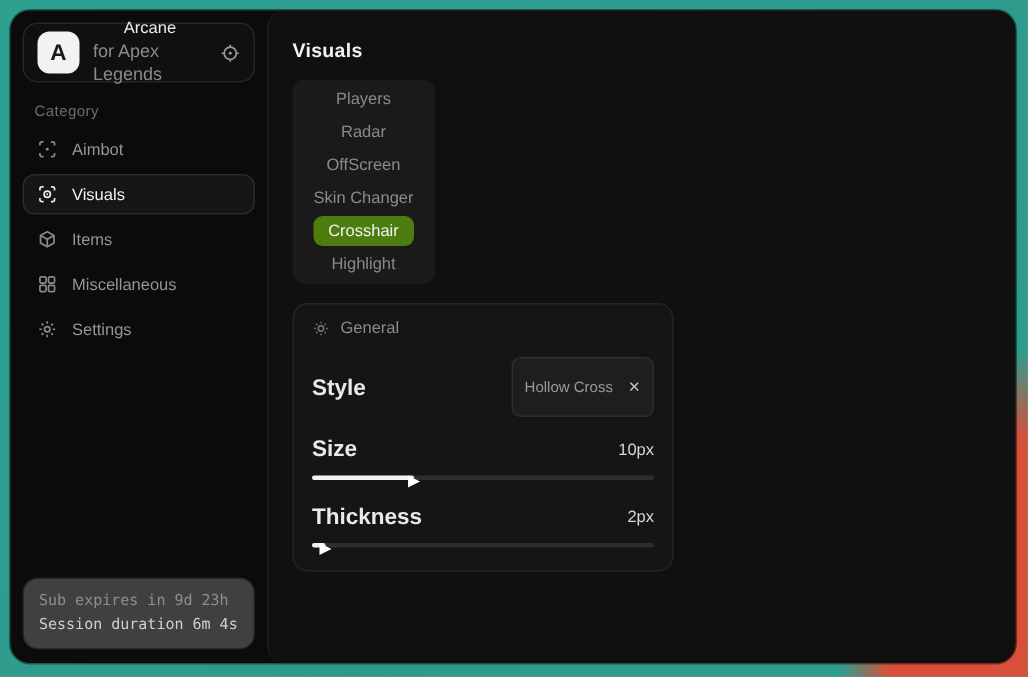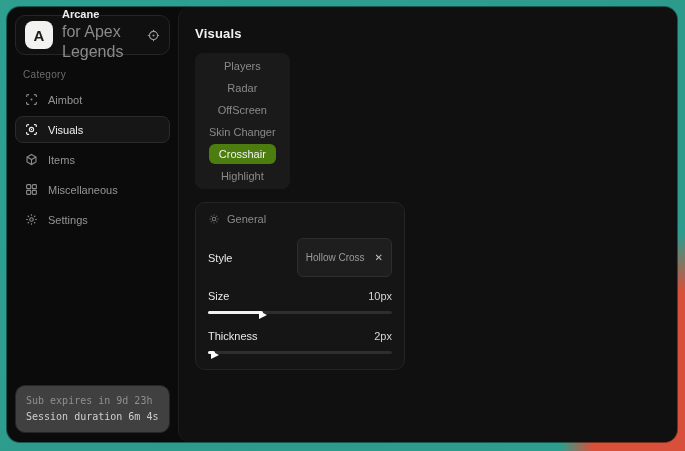--- a/index.html
+++ b/index.html
@@ -27,22 +27,22 @@
     padding:6px 9px; height:40px;
     background:#101010;
   }
   .logo {
     width:28px; height:28px; border-radius:8px;
     background:#f2f2f0; color:#1a1a1a;
     display:flex; align-items:center; justify-content:center;
     font-weight:bold; font-size:15px;
   }
   .brand-text { flex:1; line-height:1.25; }
-  .brand-name { color:#ededed; font-size:11px; font-weight:bold; }
-  .brand-sub { color:#8a8a8a; font-size:16px; }
+  .brand-name { color:#ededed; font-size:11px; font-weight:normal;text-align:center; }
+  .brand-sub { color:#8a8a8a; font-size:12px; }
   .brand-icon { color:#9a9a9a; display:flex; }
   .category {
     color:#6c6c6c; font-size:10px; letter-spacing:.3px;
     margin:14px 8px 6px 8px;
   }
   .nav { display:flex; flex-direction:column; gap:3px;text-align:right; }
   .nav-item {
     display:flex; align-items:center; gap:10px;
     height:27px; padding:0 9px; border-radius:8px;
     color:#959595; font-size:11px; border:1px solid transparent;
@@ -75,32 +75,32 @@
     background:#1a1a1a; border-radius:8px;
     padding:3px 4px; margin-top:12px;flex-direction:column;
   }
   .tab {
     color:#8a8a8a; font-size:11px; padding:4px 10px;
     border-radius:6px; cursor:pointer; white-space:nowrap;
   }
   .tab.active { background:#4d7c0f; color:#f2f2f2; }
   
   .card {
-    margin-top:13px; width:210px;
+    margin-top:13px; width:254px;
     background:#151515; border:1px solid #242424;
     border-radius:10px; padding:10px 12px 12px 12px;
   }
   .card-head { display:flex; align-items:center; gap:7px; color:#8a8a8a; font-size:11px; }
   .card-head .ic { display:flex; color:#777; }
   .row {
     display:flex; align-items:center; justify-content:space-between;
     margin-top:13px;
   }
   .lbl-dim { color:#a8a8a8; font-size:11px; }
-  .lbl { color:#e9e9e9; font-size:11px; font-weight:normal; }
+  .lbl { color:#e9e9e9; font-size:15px; font-weight:bold; }
   .val { color:#d6d6d6; font-size:11px; }
   .enable-controls { display:flex; align-items:center; gap:8px; }
   .chk-filled {
     width:11px; height:11px; background:#f5f5f5; border-radius:3px; cursor:pointer;
   }
   .chk-outline {
     width:15px; height:15px; border:1px solid #5a5a5a; border-radius:4px; cursor:pointer;
   }
   .style-pill {
     display:flex; align-items:center; gap:10px;

